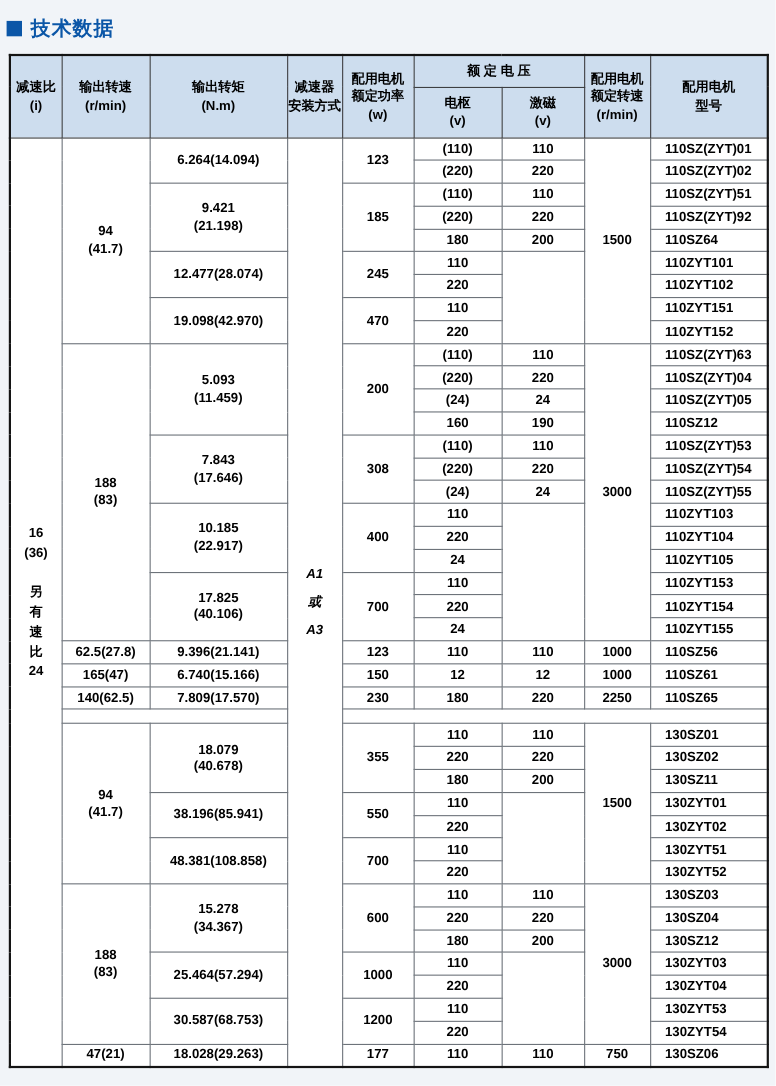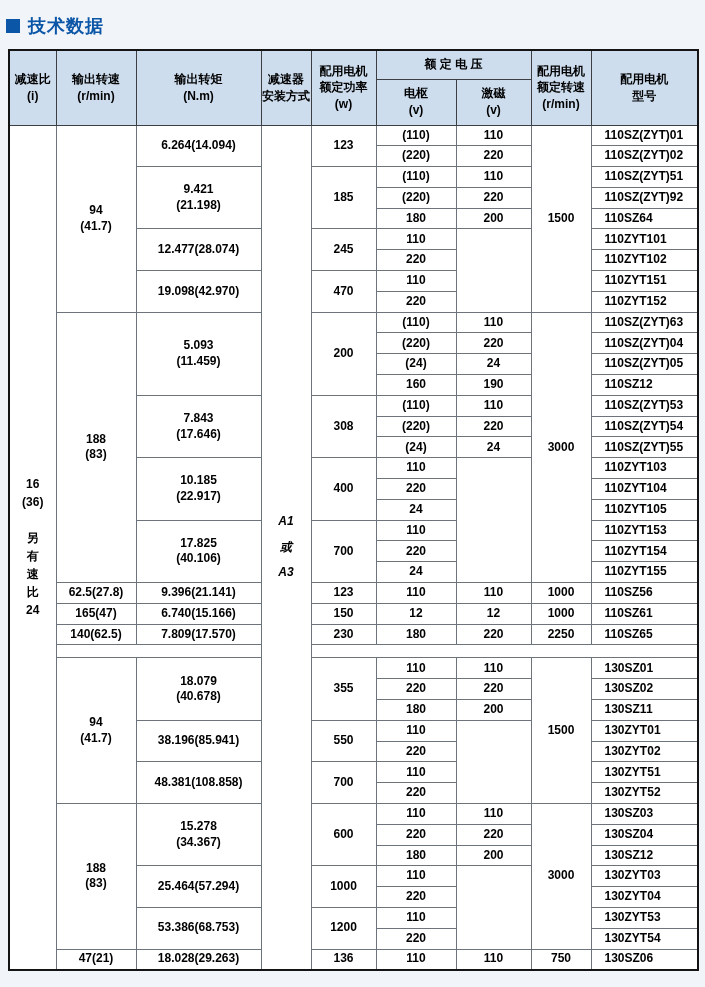--- a/index.html
+++ b/index.html
@@ -340,32 +340,32 @@
         <td rowspan="2" class="">1000</td>
         <td class="">110</td>
         <td rowspan="4" class=""></td>
         <td class="model">130ZYT03</td>
       </tr>
       <tr class="dr">
         <td class="">220</td>
         <td class="model">130ZYT04</td>
       </tr>
       <tr class="dr">
-        <td rowspan="2" class="">53.386(68.753)</td>
+        <td rowspan="2" class="">30.587(68.753)</td>
         <td rowspan="2" class="">1200</td>
         <td class="">110</td>
         <td class="model">130ZYT53</td>
       </tr>
       <tr class="dr">
         <td class="">220</td>
         <td class="model">130ZYT54</td>
       </tr>
       <tr class="dr">
         <td class="">47(21)</td>
         <td class="">18.028(29.263)</td>
-        <td class="">136</td>
+        <td class="">177</td>
         <td class="">110</td>
         <td class="">110</td>
         <td class="">750</td>
         <td class="model">130SZ06</td>
       </tr>
     </tbody>
 </table>
 
 </body></html>

